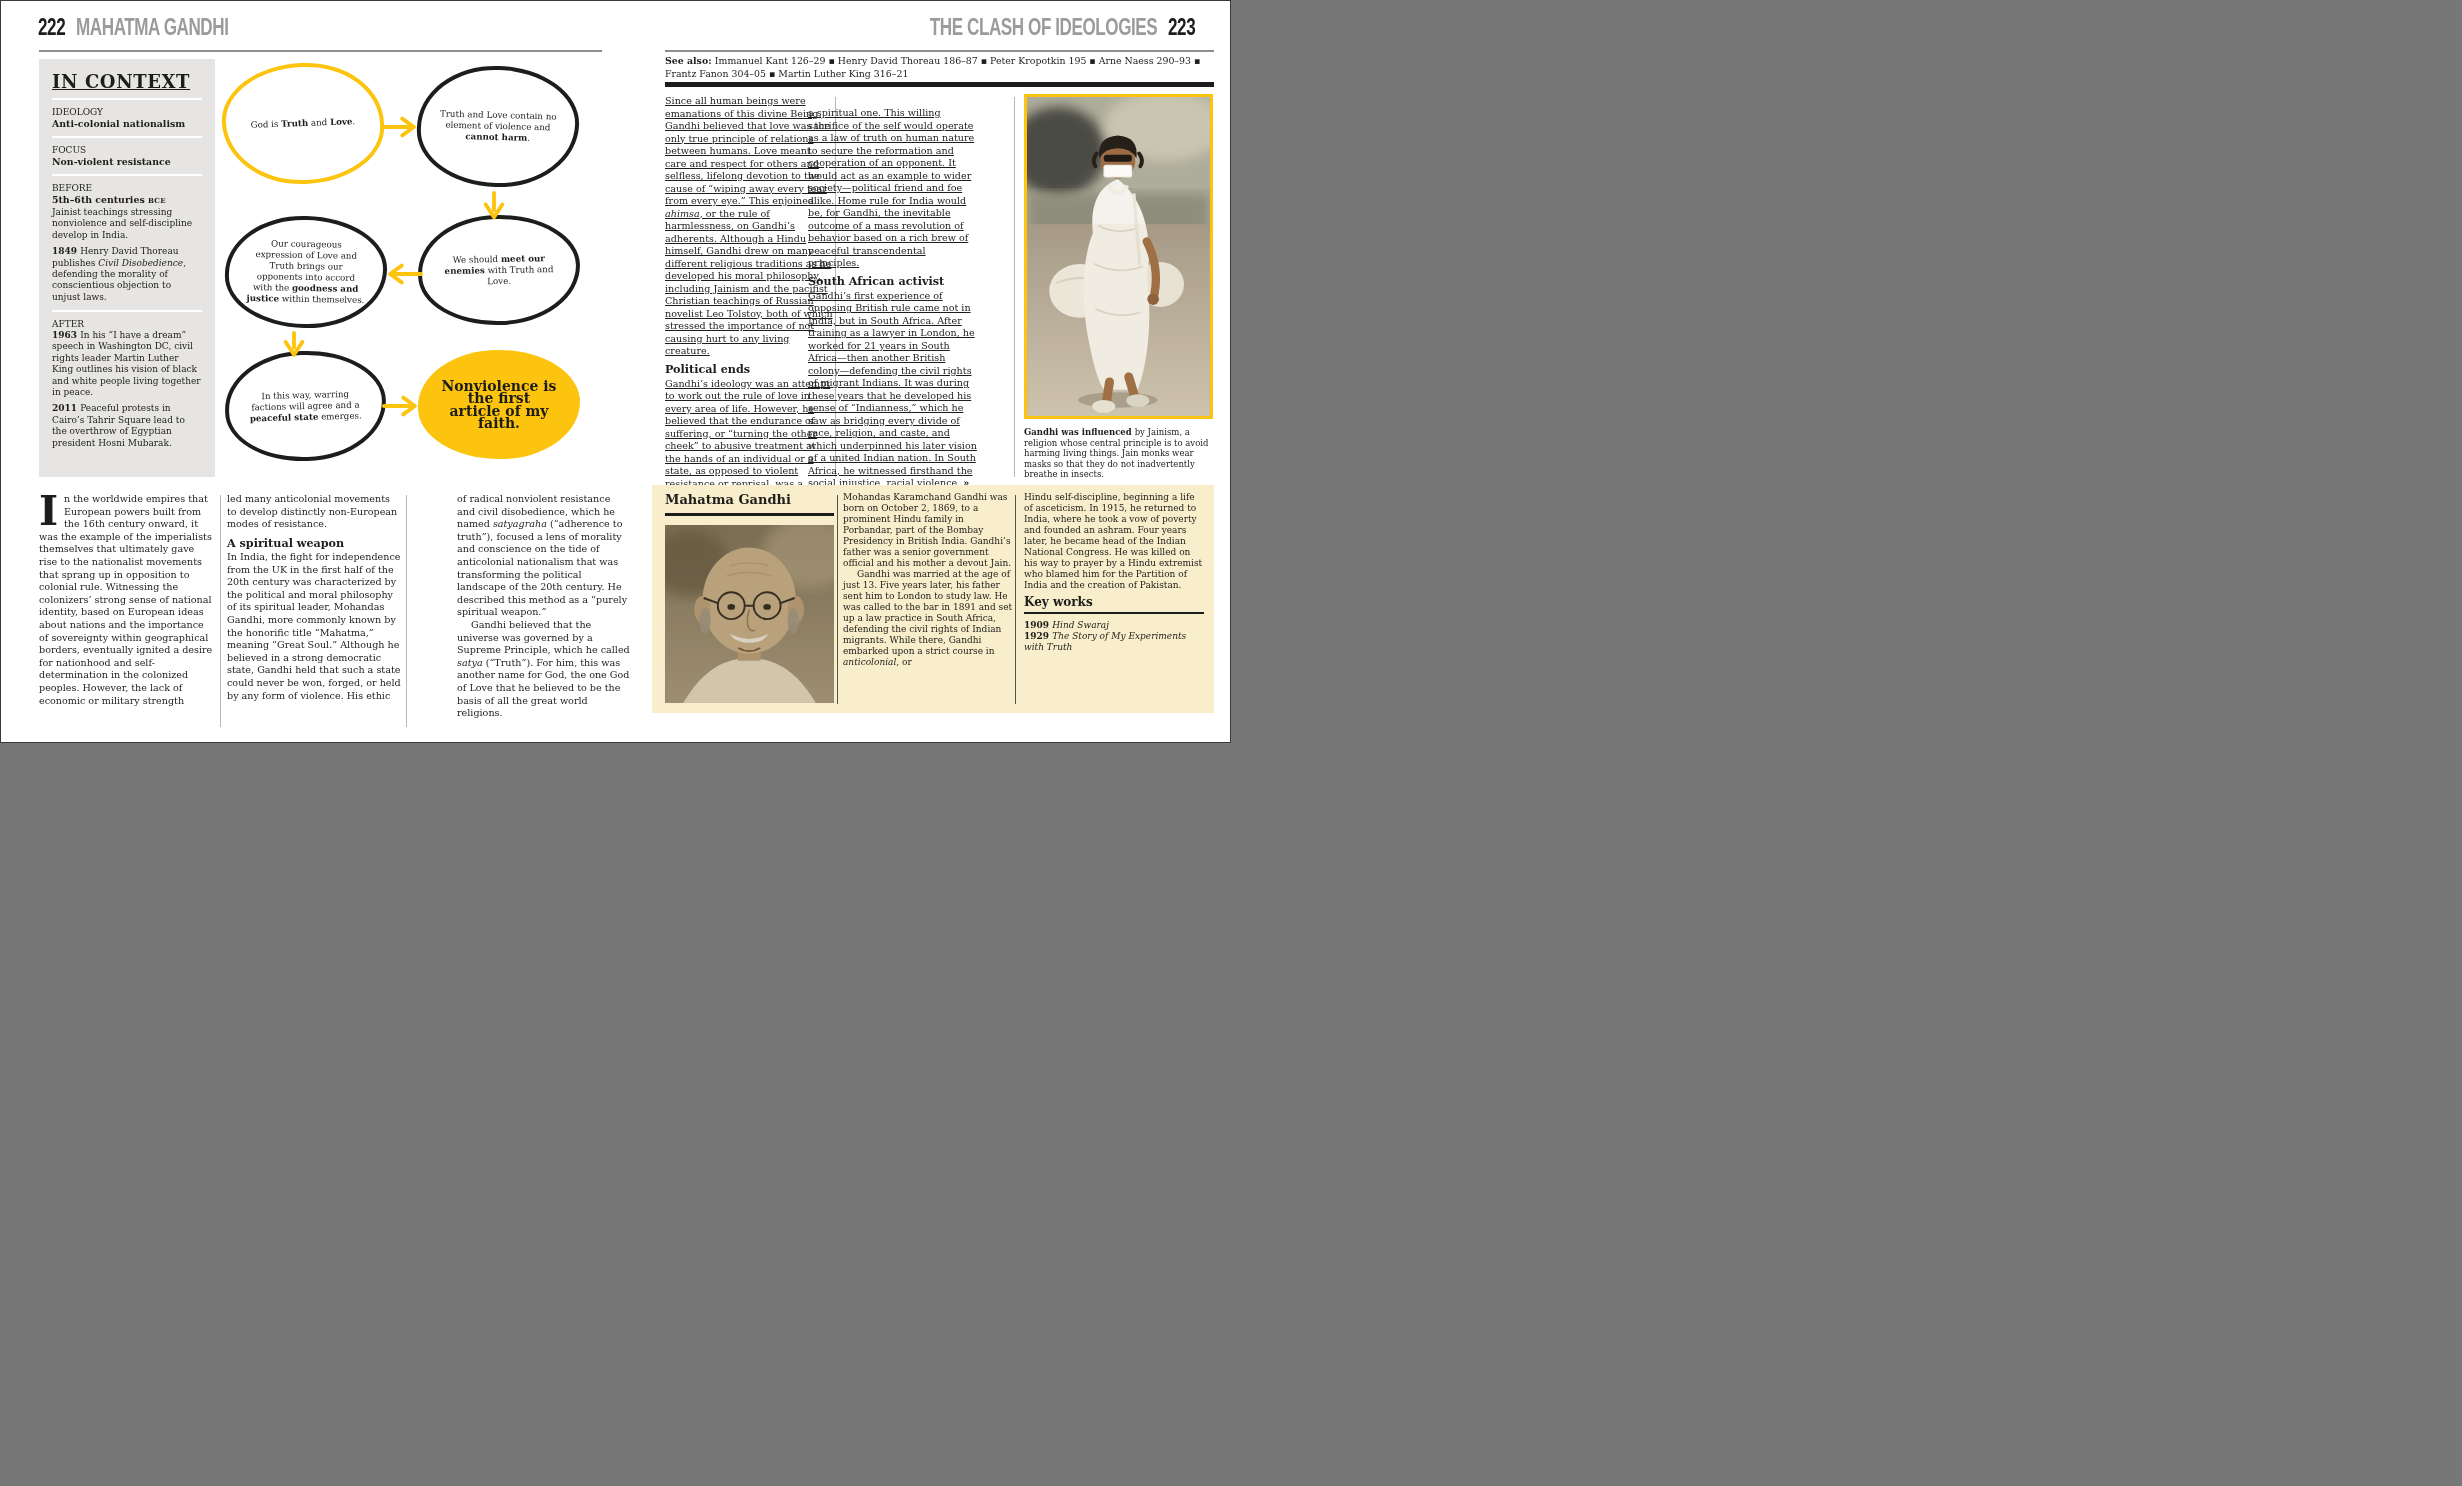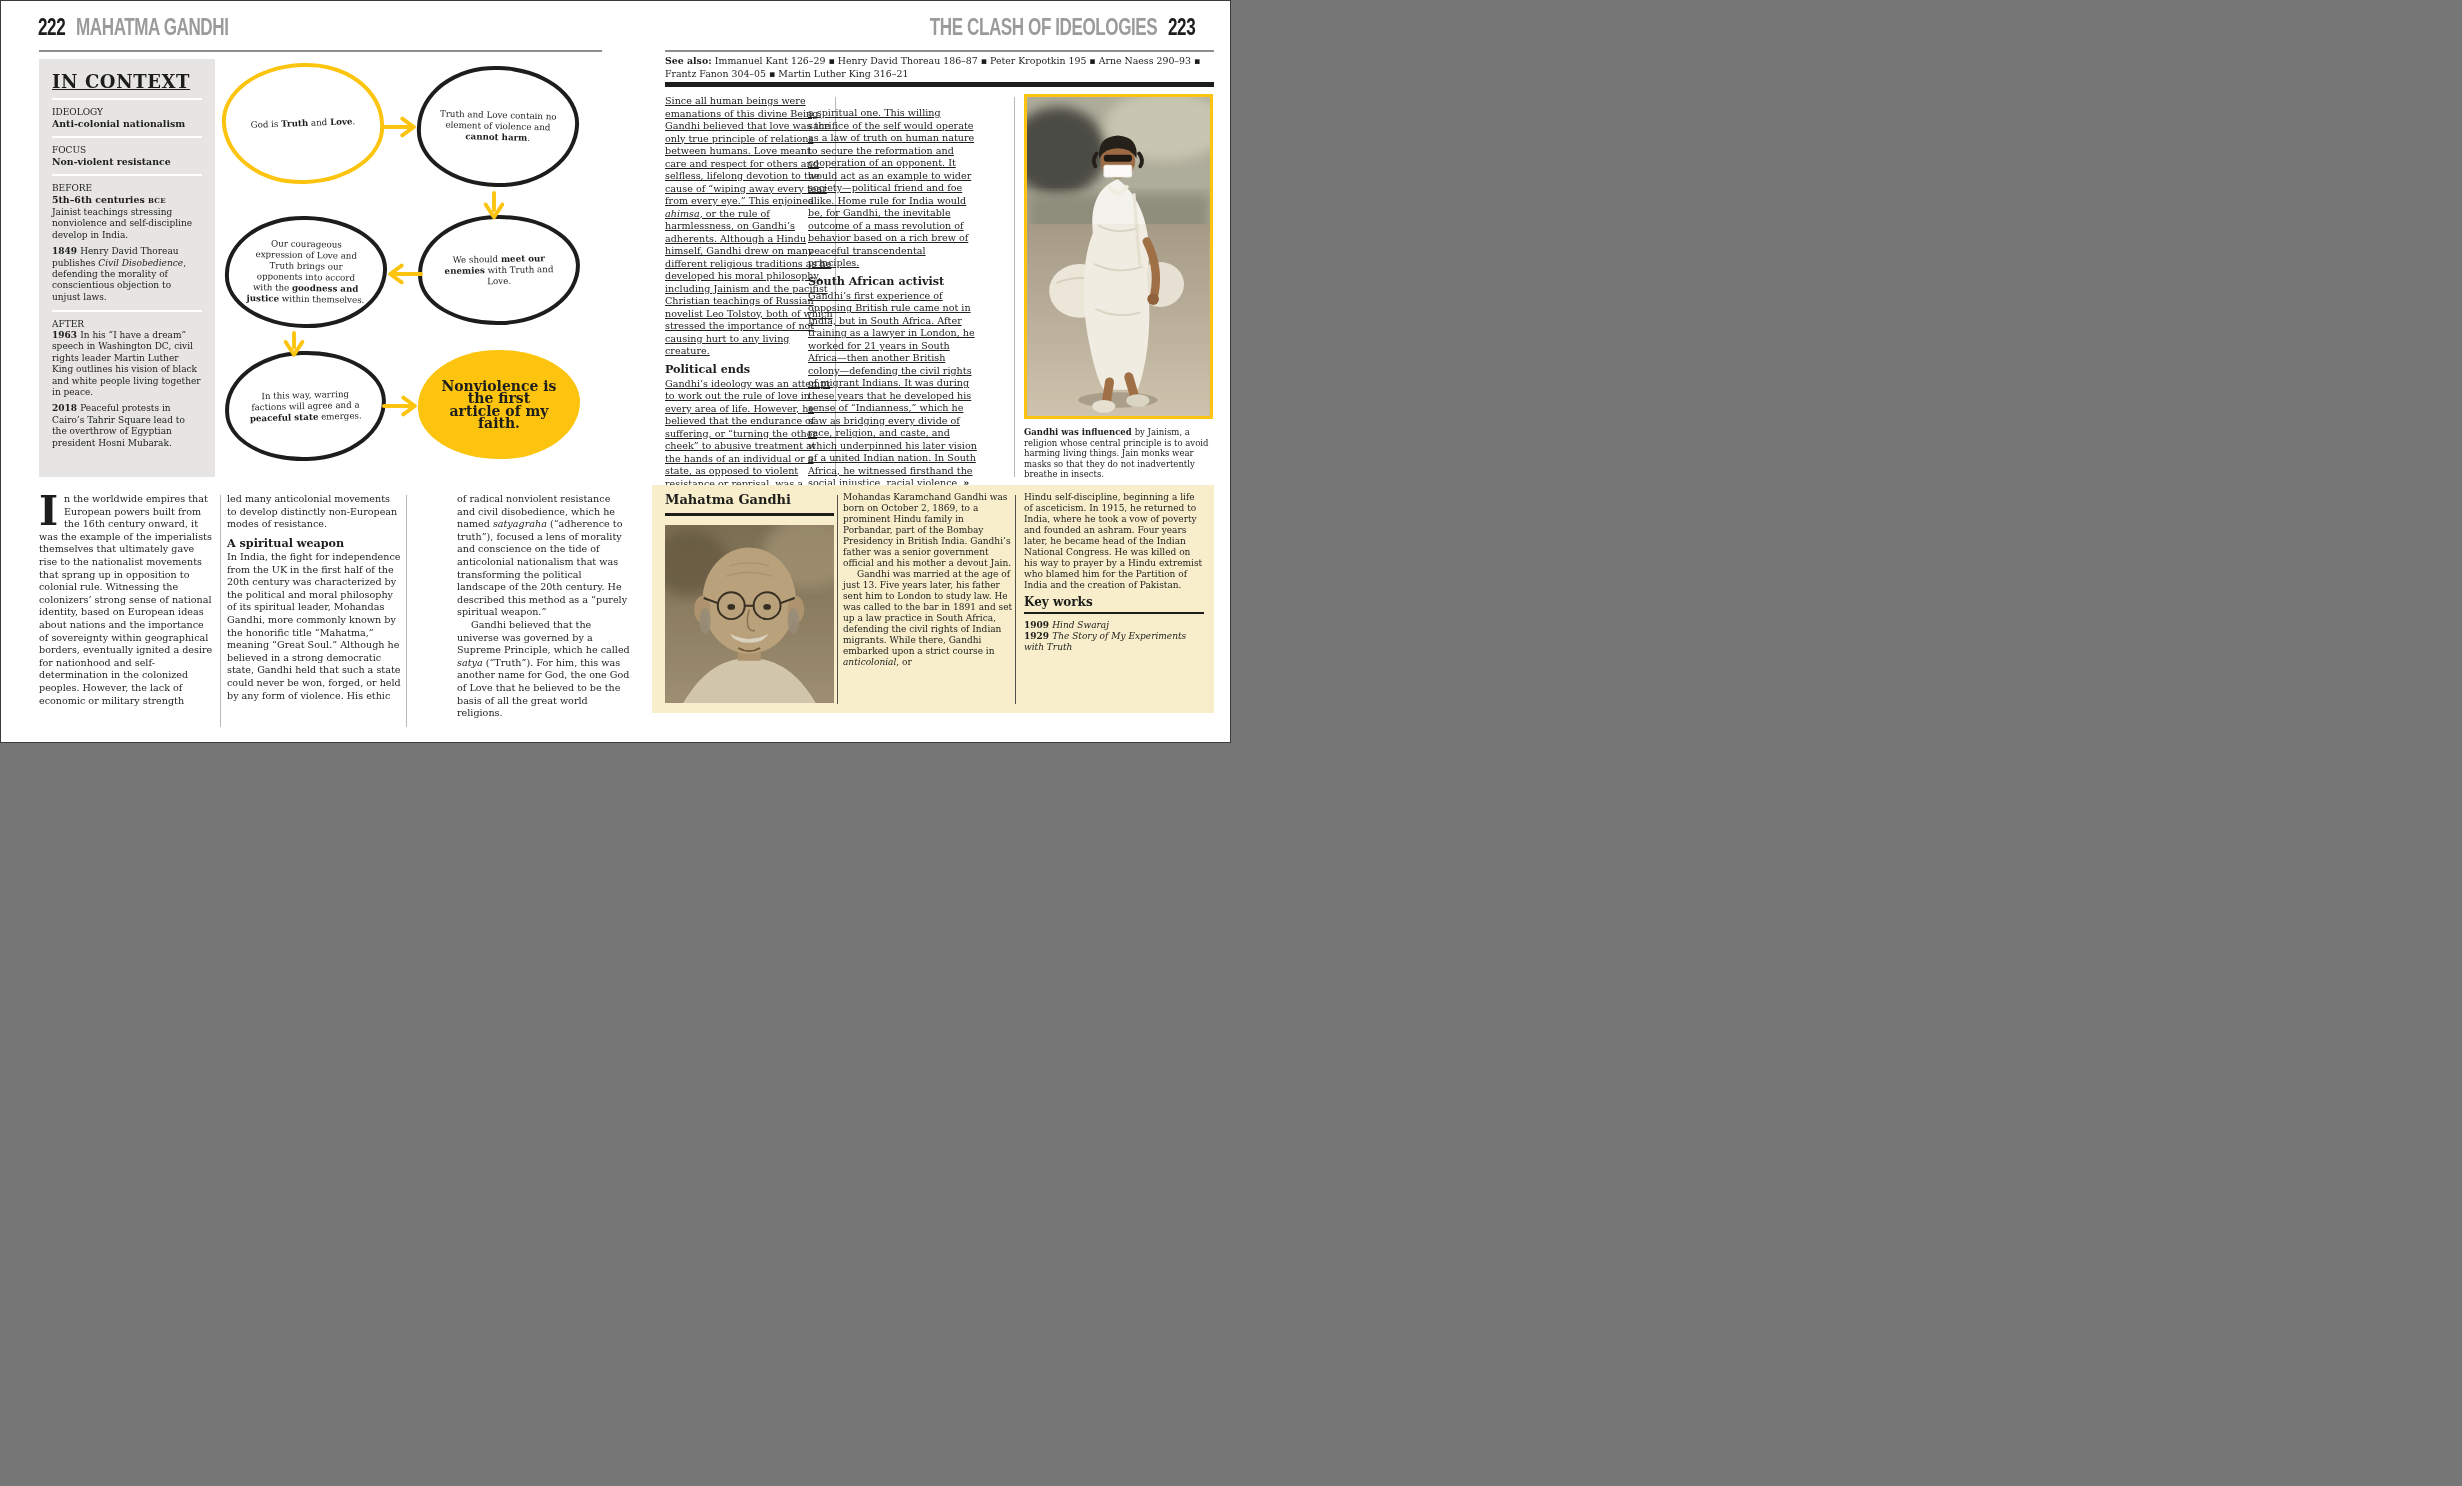--- a/index.html
+++ b/index.html
@@ -112,21 +112,21 @@
     <p>FOCUS</p>
     <p class="val">Non-violent resistance</p>
     <div class="wrule"></div>
     <p>BEFORE</p>
     <p class="val"><span class="b">5th–6th centuries </span><span class="sc">BCE</span></p>
     <p>Jainist teachings stressing nonviolence and self-discipline develop in India.</p>
     <p class="mt8"><span class="b">1849 </span><span>Henry David Thoreau publishes </span><span class="i">Civil Disobedience</span><span>, defending the morality of conscientious objection to unjust laws.</span></p>
     <div class="wrule"></div>
     <p>AFTER</p>
     <p><span class="b">1963 </span><span>In his “I have a dream” speech in Washington DC, civil rights leader Martin Luther King outlines his vision of black and white people living together in peace.</span></p>
-    <p class="mt8"><span class="b">2018 </span><span>Peaceful protests in Cairo’s Tahrir Square lead to the overthrow of Egyptian president Hosni Mubarak.</span></p>
+    <p class="mt8"><span class="b">2011 </span><span>Peaceful protests in Cairo’s Tahrir Square lead to the overthrow of Egyptian president Hosni Mubarak.</span></p>
   </aside>
 
   <div class="node ring-y n1">
     <span><span>God is </span><span class="b">Truth</span><span> and </span><span class="b">Love</span><span>.</span></span>
     </div>
   <div class="node ring n2">
     <span><span>Truth and Love contain no element of violence and </span><span class="b">cannot harm</span><span>.</span></span>
     </div>
   <div class="node ring n3">
     <span><span>Our courageous expression of Love and Truth brings our opponents into accord with the </span><span class="b">goodness and justice</span><span> within themselves.</span></span>

